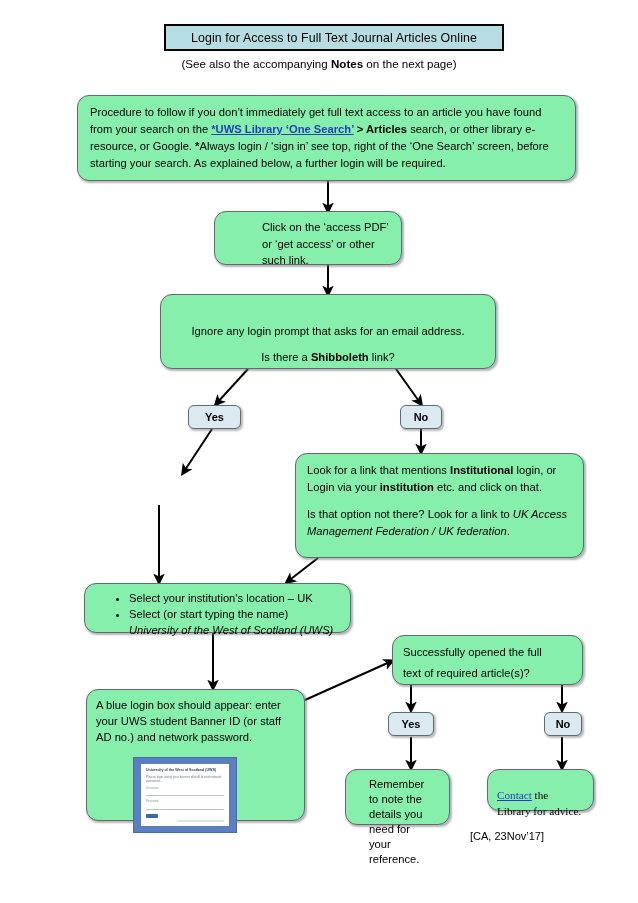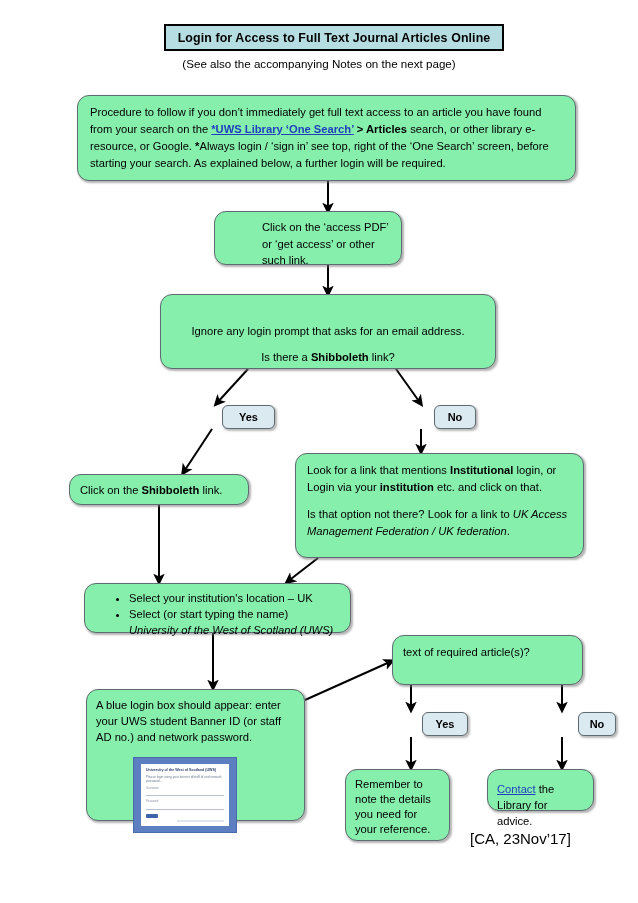--- a/index.html
+++ b/index.html
@@ -29,53 +29,52 @@
 
   .title-wrap{
     position:absolute;
     left:164px;top:24px;width:340px;height:27px;
     background:#b6dde2;
     border:2.6px solid #000000;
     box-sizing:border-box;
     display:flex;align-items:center;justify-content:center;
   }
   .title-text{
-    font-size:12.4px;font-weight:bold;letter-spacing:0.1px;
+    font-size:12.4px;font-weight:normal;letter-spacing:0.1px;
   }
   .subtitle{
     position:absolute;left:0;top:57px;width:638px;
     text-align:center;font-size:11.6px;
   }
-  .subtitle b{font-weight:normal;}
+  .subtitle b{font-weight:bold;}
 
   .lnk{color:#1f3fbf;text-decoration:underline;font-weight:bold;}
   .lnk2{color:#1f3fbf;text-decoration:underline;}
   b{font-weight:bold;}
   i{font-style:italic;}
 
   .center{text-align:center;}
 
   ul.bul{margin:0;padding:0 0 0 20px;list-style:disc;}
   ul.bul li{margin:0 0 0 16px;padding:0;}
 
   .chip{
     position:absolute;
     background:#dbe9f1;
     border:1.2px solid #5f6b70;
     border-radius:6px;
     box-sizing:border-box;
     display:flex;align-items:center;justify-content:center;
     font-size:11px;font-weight:bold;
     box-shadow:1.5px 1.5px 2px rgba(120,120,120,0.5);
-    margin-left:34px;
   }
 
   .footer{
     position:absolute;left:470px;top:830px;
-    font-size:15px;
+    font-size:11px;
   }
 
   
   .shot{
     position:absolute;left:133px;top:757px;width:104px;height:76px;
     background:#5b7fc0;
     border:1px solid #4a6bab;
     box-sizing:border-box;
     padding:6px 7px;
     overflow:hidden;
@@ -148,23 +147,20 @@
     </div>
   </div>
 
   <div class="chip" style="left:188px;top:405px;width:53px;height:24px;">
     <span>Yes</span>
   </div>
   <div class="chip" style="left:400px;top:405px;width:42px;height:24px;">
     <span>No</span>
   </div>
 
-  <div class="box" style="left:69px;top:474px;width:180px;height:31px;padding-top:7px;">
-    <span>Click on the </span><b>Shibboleth</b><span> link.</span>
-  </div>
 
   <div class="box" style="left:287px;top:453px;width:289px;height:105px;padding:8px 11px;line-height:17px;margin-left:8px;">
     <div>
       <span>Look for a link that mentions </span><b>Institutional</b><span> login, or Login via your </span><b>institution</b><span> etc. and click on that.</span>
     </div>
     <div style="height:10px;"></div>
     <div>
       <span>Is that option not there? Look for a link to </span><i>UK Access Management Federation / UK federation</i><span>.</span>
     </div>
   </div>
@@ -192,33 +188,34 @@
       <div class="shot-lbl">Username</div>
       <div class="shot-field"></div>
       <div class="shot-lbl">Password</div>
       <div class="shot-field"></div>
       <div class="shot-btn"></div>
       <div class="shot-foot"></div>
     </div>
   </div>
 
   <div class="box" style="left:392px;top:635px;width:191px;height:50px;padding:6px 10px;line-height:21px;">
+    <div>Successfully opened the full</div>
     <div>text of required article(s)?</div>
   </div>
 
   <div class="chip" style="left:388px;top:712px;width:46px;height:24px;">
     <span>Yes</span>
   </div>
   <div class="chip" style="left:544px;top:712px;width:38px;height:24px;">
     <span>No</span>
   </div>
 
-  <div class="box" style="left:345px;top:769px;width:105px;height:72px;padding:7px 9px;line-height:15px;">
+  <div class="box" style="left:345px;top:769px;width:105px;height:56px;padding:7px 23px;line-height:15px;">
     <span>Remember  to note the details you need for your reference.</span>
   </div>
 
-  <div class="box" style="left:487px;top:769px;width:107px;height:42px;padding:11px 9px;line-height:16px;">
+  <div class="box" style="left:487px;top:769px;width:107px;height:42px;padding:17px 9px;line-height:16px;font-family:Liberation Serif, serif;">
     <a class="lnk2" href="#">Contact</a><span> the Library for advice.</span>
   </div>
 
   <div class="footer">[CA, 23Nov’17]</div>
 
 </div>
 
 </body></html>

